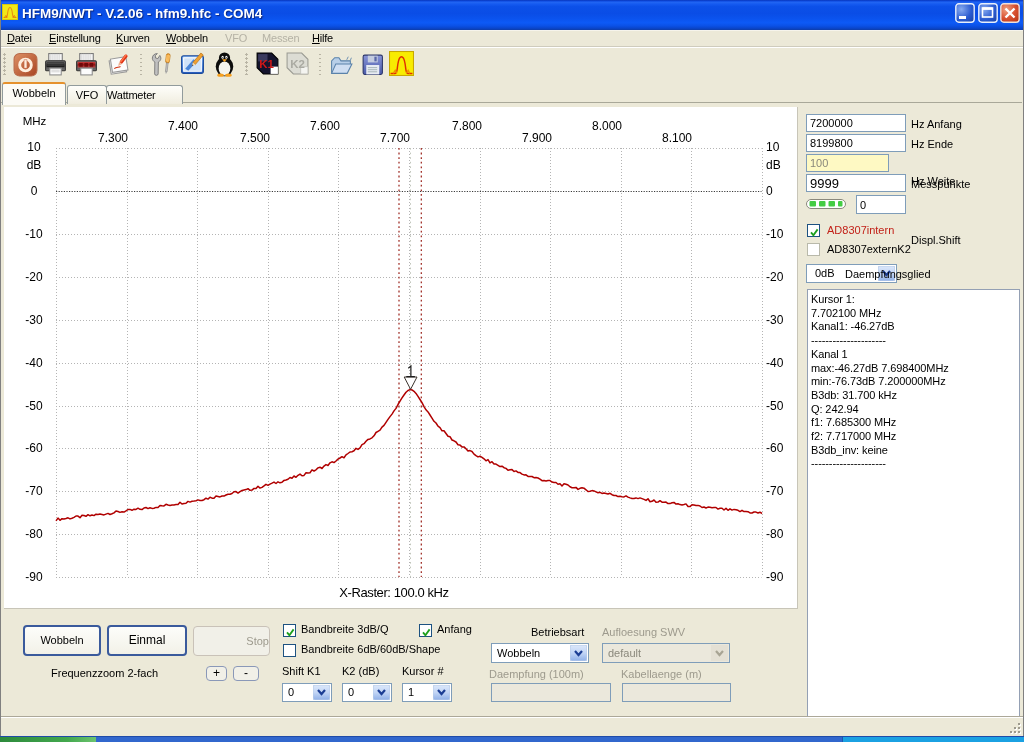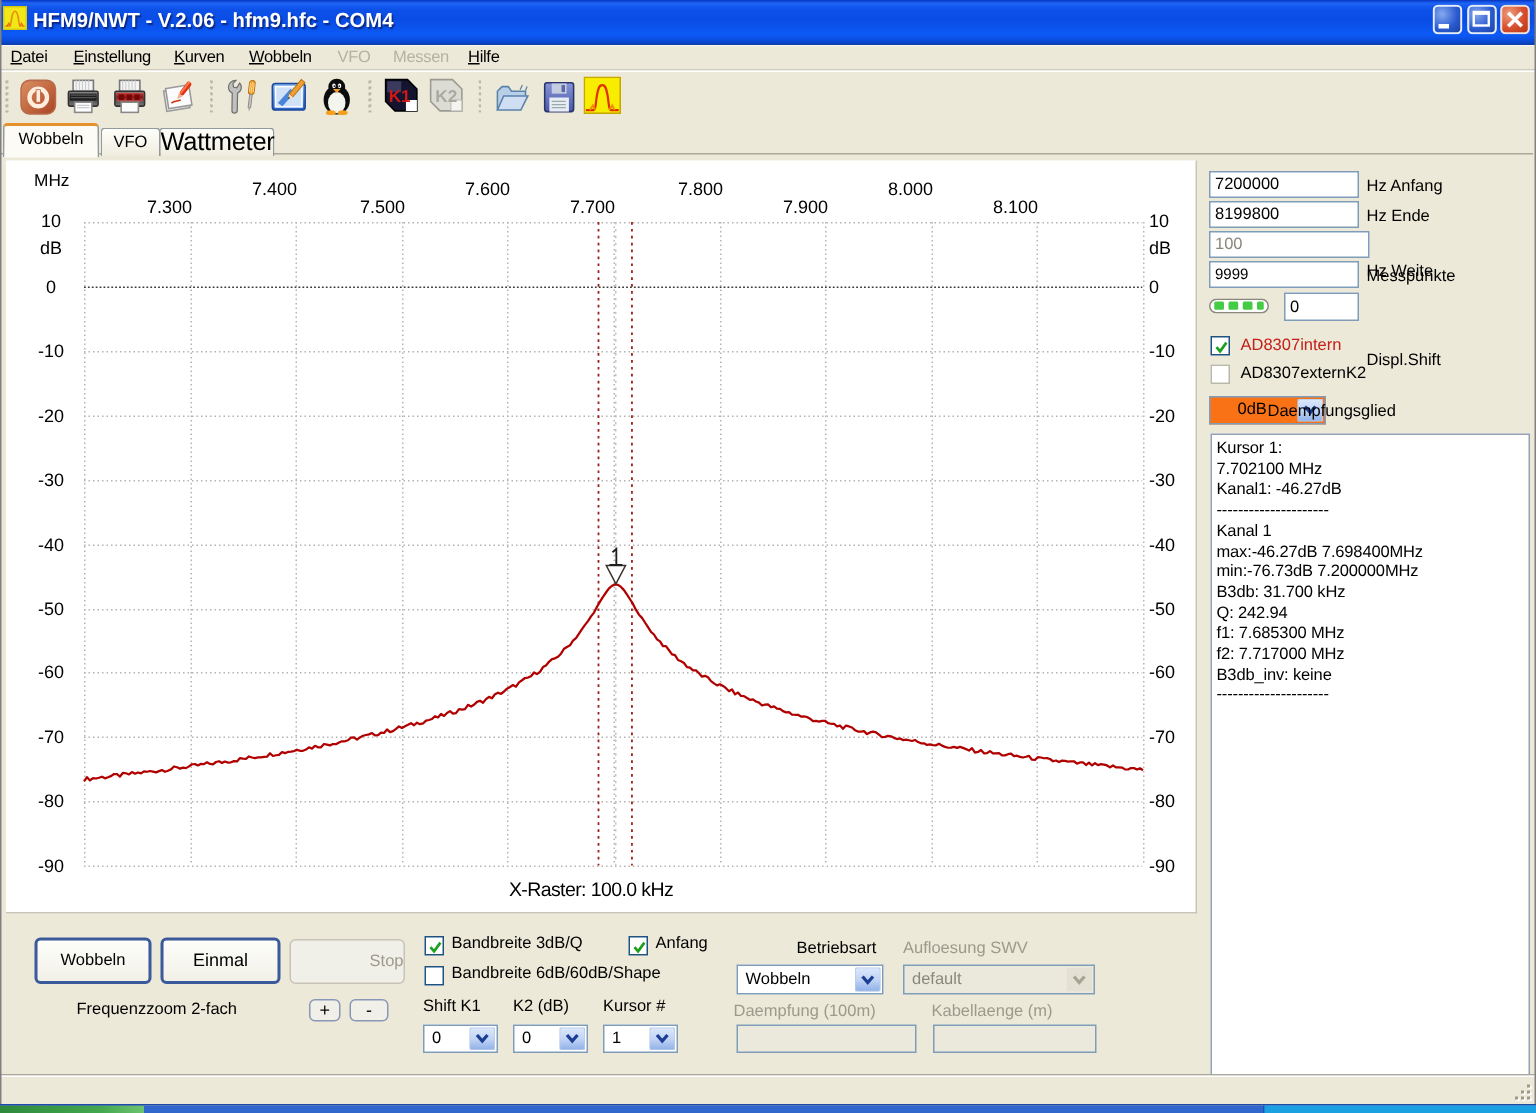--- a/index.html
+++ b/index.html
@@ -169,21 +169,21 @@
     <rect x="6" y="12.5" width="12.5" height="9" fill="#e8ecf4"></rect>
     <path d="M7.5 15h9M7.5 17h9M7.5 19h9" stroke="#9aa" stroke-width=".8"></path>
   </svg>
 <svg style="position:absolute;left:389px;top:51px" width="25" height="25" viewBox="0 0 24 24">
     <rect x="0.5" y="0.5" width="23" height="23" fill="#f8ec00" stroke="#c8a800"></rect>
     <path d="M1.5 21.5h4.5c2 0 1.6-3.5 2.6-9.5.7-4.2 1.4-6.5 3.4-6.5s2.7 2.3 3.4 6.5c1 6 .6 9.5 2.6 9.5h4.5" fill="none" stroke="#e03000" stroke-width="1.4"></path>
     <path d="M4 21.5l2-3 1.6 3M16.4 21.5l2-3 1.6 3" fill="none" stroke="#f09000" stroke-width="1.2"></path>
   </svg>
 <div style="position:absolute;left:0;top:102px;width:1022px;height:1px;background:#a9a899;"></div>
 <div style="position:absolute;left:67px;top:85px;width:38px;height:18px;background:linear-gradient(#fefefa,#f0eddf);border:1px solid #919b9c;border-bottom:none;border-radius:3px 3px 0 0;font-size:11px;text-align:center;line-height:18px;">VFO</div>
-<div style="position:absolute;left:106px;top:85px;width:75px;height:18px;background:linear-gradient(#fefefa,#f0eddf);border:1px solid #919b9c;border-bottom:none;border-radius:3px 3px 0 0;font-size:17px;letter-spacing:-0.2px;text-align:right;line-height:18px;">Wattmeter</div>
+<div style="position:absolute;left:106px;top:85px;width:75px;height:18px;background:linear-gradient(#fefefa,#f0eddf);border:1px solid #919b9c;border-bottom:none;border-radius:3px 3px 0 0;font-size:11px;letter-spacing:-0.2px;text-align:left;line-height:18px;">Wattmeter</div>
 <div style="position:absolute;left:2px;top:82px;width:62px;height:21px;background:#fcfbf6;border:1px solid #919b9c;border-bottom:none;border-top:2px solid #e5912d;border-radius:3px 3px 0 0;font-size:11px;text-align:center;line-height:19px;">Wobbeln</div>
 <div style="position:absolute;left:4px;top:107px;width:794px;height:502px;background:#fff;border-right:1px solid #c8c5b8;border-bottom:1px solid #c8c5b8;box-sizing:border-box;"></div>
 <svg style="position:absolute;left:0;top:105px" width="1024" height="512" viewBox="0 105 1024 512">
     <line x1="56.5" y1="148" x2="56.5" y2="577" stroke="#b4b4b4" stroke-width="1" stroke-dasharray="1 2"></line>
     <line x1="127.5" y1="148" x2="127.5" y2="577" stroke="#b4b4b4" stroke-width="1" stroke-dasharray="1 2"></line>
     <line x1="197.5" y1="148" x2="197.5" y2="577" stroke="#b4b4b4" stroke-width="1" stroke-dasharray="1 2"></line>
     <line x1="268.5" y1="148" x2="268.5" y2="577" stroke="#b4b4b4" stroke-width="1" stroke-dasharray="1 2"></line>
     <line x1="338.5" y1="148" x2="338.5" y2="577" stroke="#b4b4b4" stroke-width="1" stroke-dasharray="1 2"></line>
     <line x1="409.5" y1="148" x2="409.5" y2="577" stroke="#b4b4b4" stroke-width="1" stroke-dasharray="1 2"></line>
     <line x1="480.5" y1="148" x2="480.5" y2="577" stroke="#b4b4b4" stroke-width="1" stroke-dasharray="1 2"></line>
@@ -242,40 +242,40 @@
 <div style="position:absolute;left:766px;top:484px;width:40px;text-align:left;font-size:12px;">-70</div>
 <div style="position:absolute;left:14px;top:527px;width:40px;text-align:center;font-size:12px;">-80</div>
 <div style="position:absolute;left:766px;top:527px;width:40px;text-align:left;font-size:12px;">-80</div>
 <div style="position:absolute;left:14px;top:570px;width:40px;text-align:center;font-size:12px;">-90</div>
 <div style="position:absolute;left:766px;top:570px;width:40px;text-align:left;font-size:12px;">-90</div>
 <div style="position:absolute;left:294px;top:585px;width:200px;text-align:center;font-size:13px;letter-spacing:-0.4px;">X-Raster: 100.0 kHz</div>
 <div style="position:absolute;left:806px;top:114px;width:100px;height:18px;background:#fff;border:1px solid #7f9db9;box-sizing:border-box;font-size:11px;color:#000;padding-left:3px;line-height:17px;overflow:hidden;">7200000</div>
 <div style="position:absolute;left:911px;top:117.5px;font-size:11px;color:#000;white-space:nowrap;">Hz Anfang</div>
 <div style="position:absolute;left:806px;top:134px;width:100px;height:18px;background:#fff;border:1px solid #7f9db9;box-sizing:border-box;font-size:11px;color:#000;padding-left:3px;line-height:17px;overflow:hidden;">8199800</div>
 <div style="position:absolute;left:911px;top:137.5px;font-size:11px;color:#000;white-space:nowrap;">Hz Ende</div>
-<div style="position:absolute;left:806px;top:154px;width:107px;height:18px;background:#ffffff;border:1px solid #7f9db9;box-sizing:border-box;font-size:11px;color:#8a887c;padding-left:3px;line-height:17px;overflow:hidden;">100</div>
+<div style="position:absolute;left:806px;top:154px;width:83px;height:18px;background:#fef9c3;border:1px solid #7f9db9;box-sizing:border-box;font-size:11px;color:#8a887c;padding-left:3px;line-height:17px;overflow:hidden;">100</div>
 <div style="position:absolute;left:911px;top:175px;font-size:11px;color:#000;white-space:nowrap;">Hz Weite</div>
-<div style="position:absolute;left:806px;top:174px;width:100px;height:18px;background:#fff;border:1px solid #7f9db9;box-sizing:border-box;font-size:10px;color:#000;padding-left:3px;line-height:17px;overflow:hidden;">9999</div>
+<div style="position:absolute;left:806px;top:174px;width:100px;height:18px;background:#fff;border:1px solid #7f9db9;box-sizing:border-box;font-size:13px;color:#000;padding-left:3px;line-height:17px;overflow:hidden;">9999</div>
 <div style="position:absolute;left:911px;top:177.5px;font-size:11px;color:#000;white-space:nowrap;">Messpunkte</div>
 <svg style="position:absolute;left:806px;top:199px" width="40" height="10" viewBox="0 0 40 10">
     <rect x=".5" y=".5" width="39" height="9" rx="4.5" fill="#fff" stroke="#8a887c"></rect>
     <rect x="3.5" y="2" width="6.5" height="5.5" rx="1" fill="#44cc44"></rect>
     <rect x="13.0" y="2" width="6.5" height="5.5" rx="1" fill="#44cc44"></rect>
     <rect x="22.5" y="2" width="6.5" height="5.5" rx="1" fill="#44cc44"></rect>
     <rect x="32" y="2" width="4.5" height="5.5" rx="1" fill="#44cc44"></rect>
   </svg>
 <div style="position:absolute;left:856px;top:194.5px;width:50px;height:19px;background:#fff;border:1px solid #7f9db9;box-sizing:border-box;font-size:11px;color:#000;padding-left:3px;line-height:18px;overflow:hidden;">0</div>
 <div style="position:absolute;left:911px;top:197.5px;font-size:11px;color:#000;white-space:nowrap;margin-top:36px;">Displ.Shift</div>
 <div style="position:absolute;left:807px;top:224px;width:13px;height:13px;background:#fff;border:1px solid #1d5281;box-sizing:border-box;"><svg width="13" height="13" viewBox="0 0 13 13">
       <path d="M3 6.4l2.4 2.8 4.2-5.8" fill="none" stroke="#1da01d" stroke-width="1.8"></path>
     </svg></div>
 <div style="position:absolute;left:827px;top:223.5px;font-size:11px;color:#c22018;white-space:nowrap;">AD8307intern</div>
 <div style="position:absolute;left:807px;top:243px;width:13px;height:13px;background:#fff;border:1px solid #b9b9aa;box-sizing:border-box;"></div>
 <div style="position:absolute;left:827px;top:242.5px;font-size:11px;color:#000;white-space:nowrap;">AD8307externK2</div>
-<div style="position:absolute;left:806px;top:264px;width:78px;height:19px;background:#f97316;border:1px solid #7f9db9;box-sizing:border-box;font-size:11px;color:#000;padding-left:18px;line-height:17px;">0dB<svg style="position:absolute;right:1px;top:1px" width="17" height="15" viewBox="0 0 17 15">
+<div style="position:absolute;left:806px;top:264px;width:91px;height:19px;background:#ffffff;border:1px solid #7f9db9;box-sizing:border-box;font-size:11px;color:#000;padding-left:8px;line-height:17px;">0dB<svg style="position:absolute;right:1px;top:1px" width="17" height="15" viewBox="0 0 17 15">
       <rect x="0" y="0" width="17" height="15" rx="2" fill="url(#cmb)" stroke="#b8cbe8" stroke-width="1"></rect>
       <path d="M5 5l3.5 4 3.5-4" fill="none" stroke="#1c3e94" stroke-width="2.2"></path>
     </svg></div>
 <div style="position:absolute;left:845px;top:267.5px;font-size:11px;color:#000;white-space:nowrap;">Daempfungsglied</div>
 <div style="position:absolute;left:807px;top:289px;width:213px;height:428px;background:#fff;border:1px solid #94a0b4;box-sizing:border-box;font-size:11px;letter-spacing:-0.1px;line-height:13.7px;padding:3px 0 0 3px;overflow:hidden;">Kursor 1:<br>7.702100 MHz<br>Kanal1: -46.27dB<br>---------------------<br>Kanal 1<br>max:-46.27dB 7.698400MHz<br>min:-76.73dB 7.200000MHz<br>B3db: 31.700 kHz<br>Q: 242.94<br>f1: 7.685300 MHz<br>f2: 7.717000 MHz<br>B3db_inv: keine<br>---------------------</div>
 <div style="position:absolute;left:23px;top:625px;width:78px;height:31px;box-sizing:border-box;border:2px solid #3a5a9c;border-radius:4px;background:linear-gradient(#fdfdfa,#f2f1e8);color:#000;font-size:11px;text-align:center;line-height:27px;">Wobbeln</div>
 <div style="position:absolute;left:107px;top:625px;width:80px;height:31px;box-sizing:border-box;border:2px solid #3a5a9c;border-radius:4px;background:linear-gradient(#fdfdfa,#f2f1e8);color:#000;font-size:12px;text-align:center;line-height:27px;">Einmal</div>
 <div style="position:absolute;left:193px;top:626px;width:77px;height:30px;box-sizing:border-box;border:1px solid #c9c2b8;border-radius:4px;background:#f1f0e8;color:#9d9a8d;font-size:11px;text-align:right;line-height:28px;">Stop</div>
 <div style="position:absolute;left:51px;top:666.5px;font-size:11px;color:#000;white-space:nowrap;">Frequenzzoom 2-fach</div>
 <div style="position:absolute;left:206px;top:666px;width:21px;height:15px;box-sizing:border-box;border:1px solid #8a98b8;border-radius:4px;background:#f1f0e8;color:#000;font-size:12px;text-align:center;line-height:13px;">+</div>

